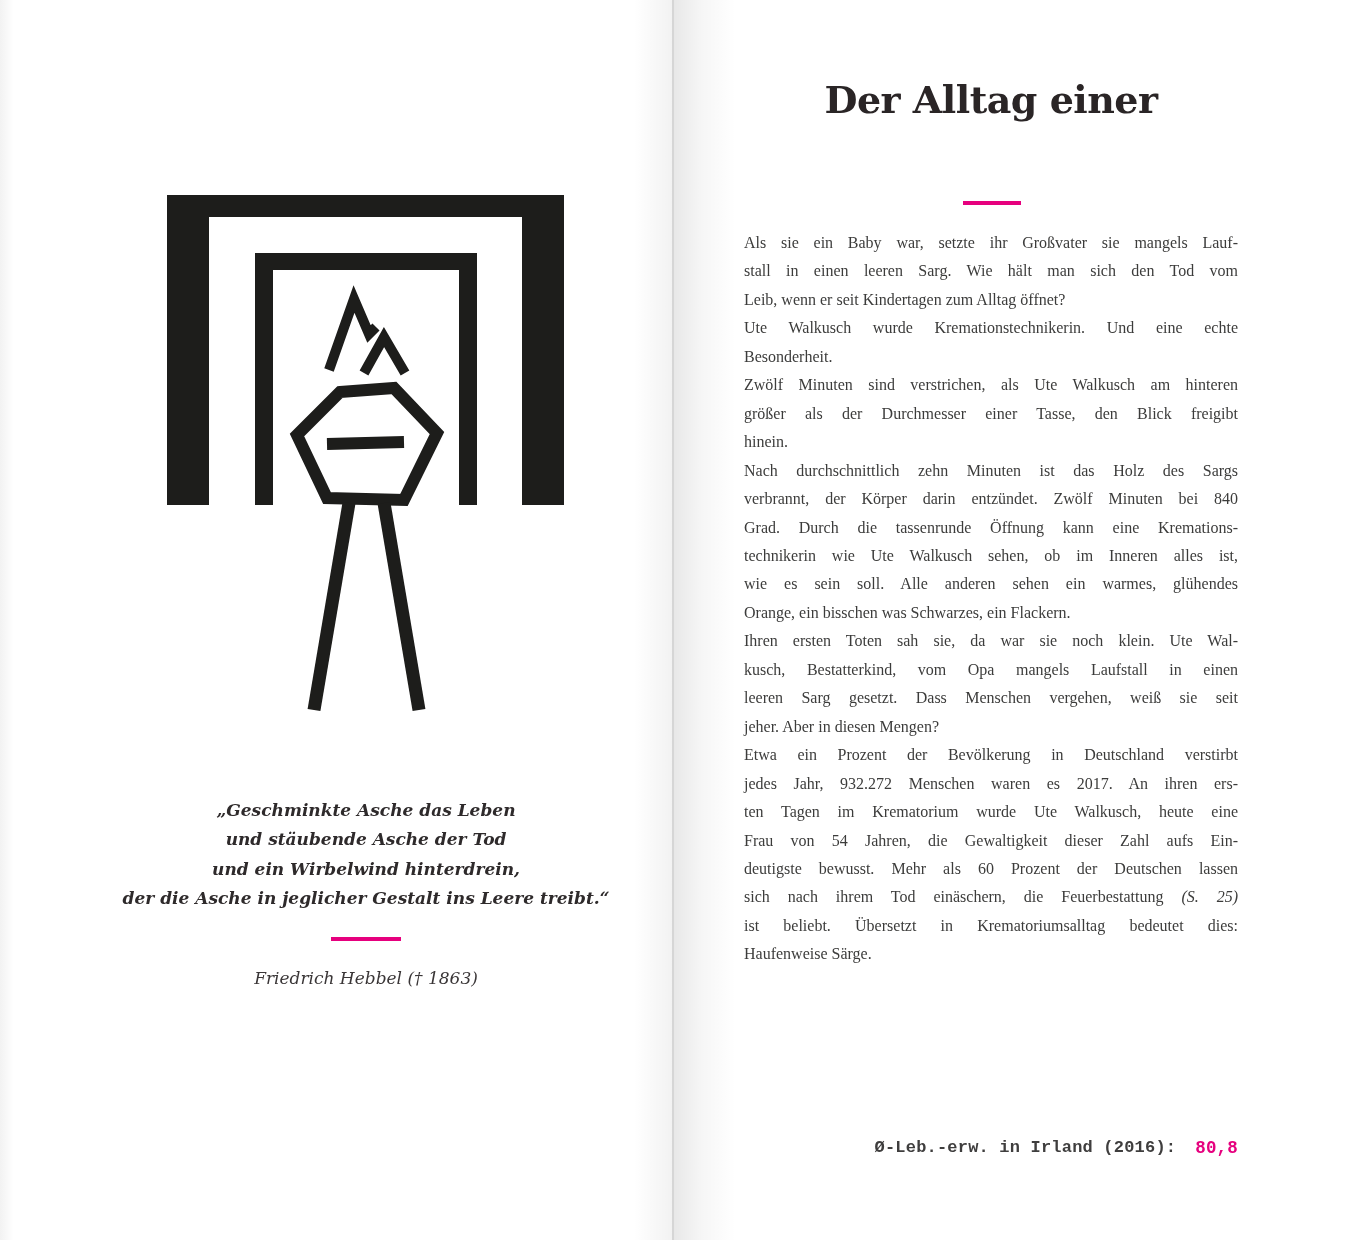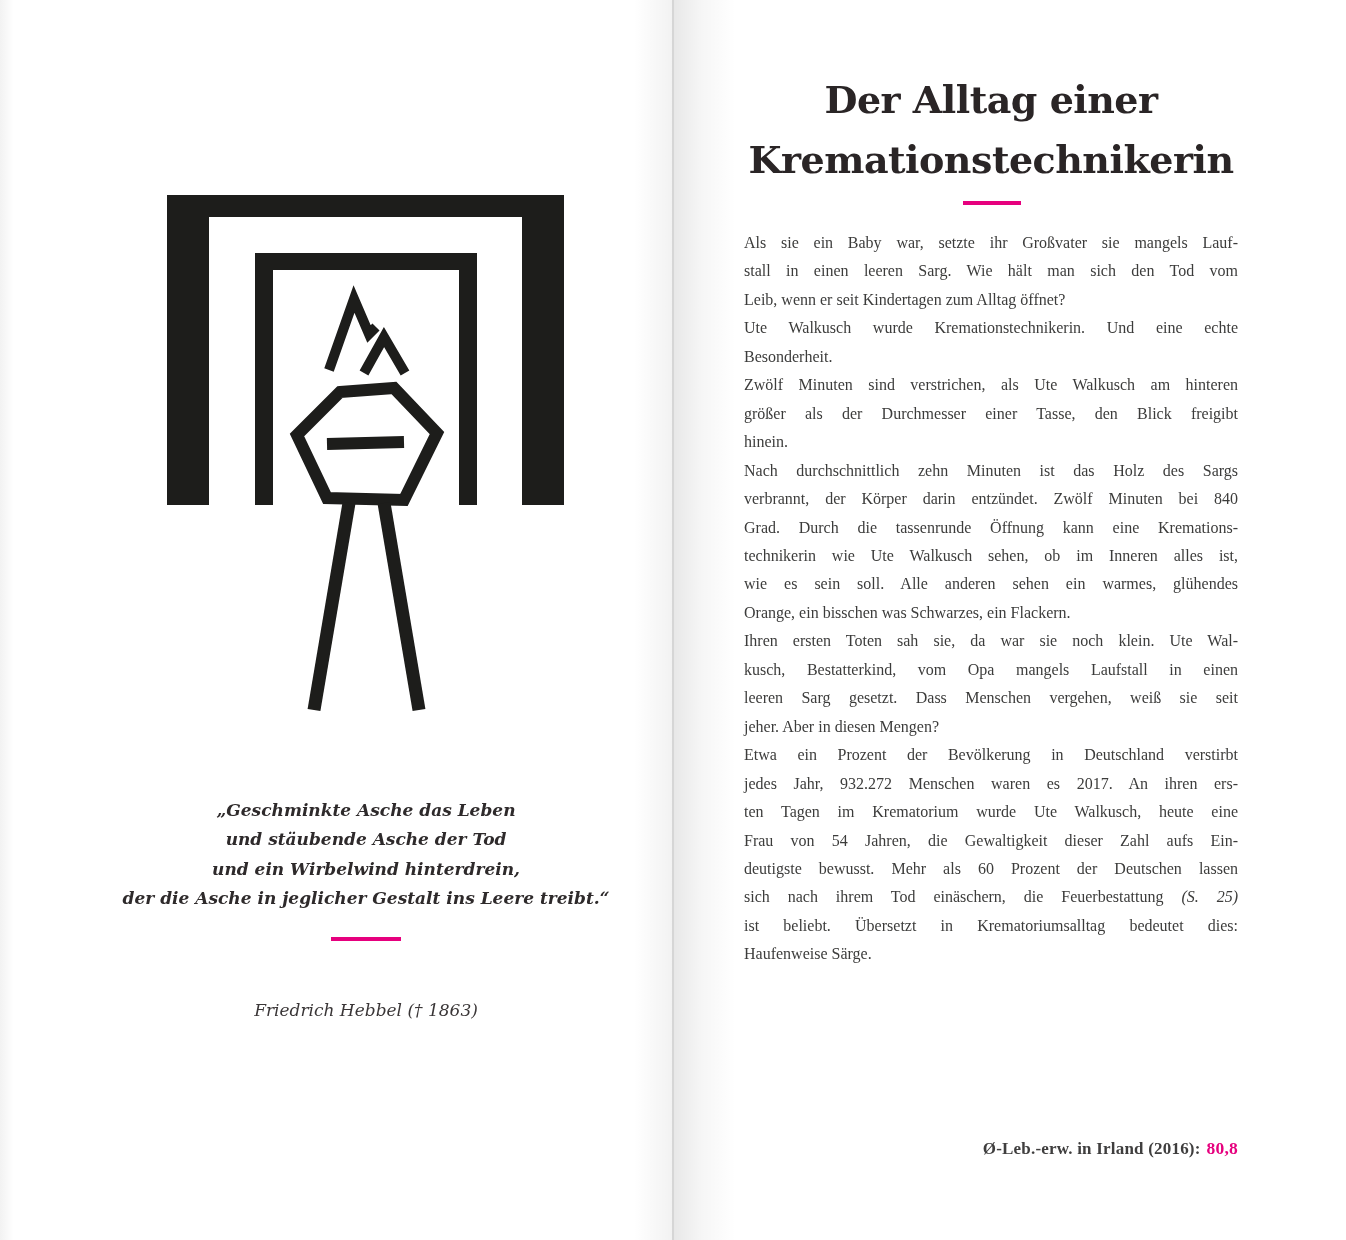--- a/index.html
+++ b/index.html
@@ -32,21 +32,21 @@
     font-weight:bold; font-style:italic;
     font-size:17px; 
   }
   .quote-line { line-height:29.3px; }
 
   .pink-rule { height:4px; border:none; margin:0; }
   #quote-divider { position:absolute; left:322px; top:937px; width:70px; }
   #quote-attribution {
     position:absolute; left:57px; top:968px; width:600px;
     text-align:center; font-family:"DejaVu Serif", serif; font-style:italic;
-    font-size:17px; color:#3a3637;margin-top:32px;
+    font-size:17px; color:#3a3637;
   }
 
   
   #title-block {
     position:absolute; left:70px; top:70px; width:494px;
     text-align:center; color:#2a2526;
     font-family:"DejaVu Serif", serif; font-weight:bold;
     font-size:38px; line-height:60px; letter-spacing:-0.5px;
   }
   #title-divider { position:absolute; left:289px; top:201px; width:58px; }
@@ -54,26 +54,26 @@
   #body-text {
     position:absolute; left:70px; top:229px; width:494px;
     color:#3c3c3b; font-size:16px;
   }
   .line { line-height:28.45px; }
   .just { text-align:justify; text-align-last:justify; }
   .em { font-style:italic; }
 
   #footer-stat {
     position:absolute; right:108px; top:1138px;
-    font-family:Liberation Serif, serif; font-size:17px;
+    font-family:Liberation Mono, monospace; font-size:17px;
     color:#3f3e3e; letter-spacing:0.2px;
-    display:flex; align-items:center;
+    display:flex; align-items:flex-start;
   }
   #footer-label { font-weight:600; }
-  #footer-value { font-weight:bold; margin-left:6px; font-size:17.5px; }
+  #footer-value { font-weight:bold; margin-left:19px; font-size:17.5px; }
 </style>
 </head>
 <body>
 
 <div id="spread">
 
   <div class="page" id="page-left">
 
     <svg id="pictogram" width="400" height="520" viewBox="0 0 400 520">
       <g fill="#1d1d1b" stroke="none">
@@ -115,21 +115,20 @@
 
   <div id="edge-shade-left"></div>
   <div id="gutter-shade-left"></div>
   <div id="gutter-line"></div>
   <div id="gutter-shade-right"></div>
 
   <div class="page" id="page-right">
 
     <div id="title-block">
       <div>Der Alltag einer</div>
-      <div>Kremationstechnikerin</div>
     </div>
 
     <hr class="pink-rule" id="title-divider" style="background:#e6007e">
 
     <div id="body-text">
         <div>
           <div class="line just">Als sie ein Baby war, setzte ihr Großvater sie mangels Lauf-</div>
           <div class="line just">stall in einen leeren Sarg. Wie hält man sich den Tod vom</div>
           <div class="line">Leib, wenn er seit Kindertagen zum Alltag öffnet?</div>
         </div>

